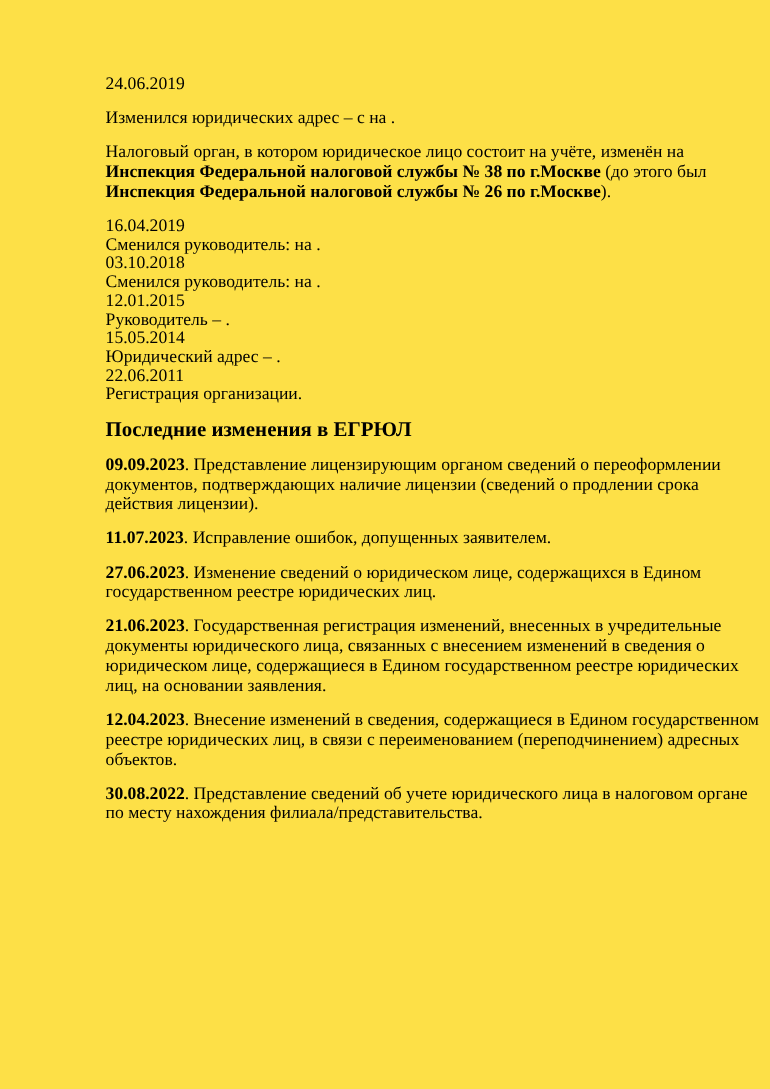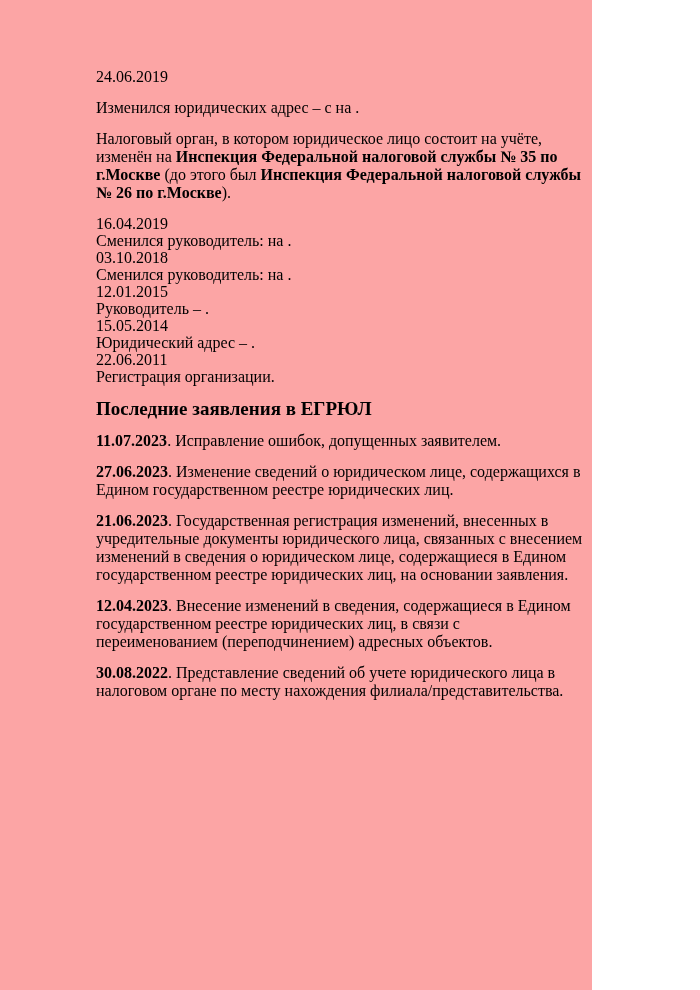--- a/index.html
+++ b/index.html
@@ -7,28 +7,28 @@
     padding: 0;
     background: #ffffff;
   }
   body {
     width: 700px;
     height: 990px;
     overflow: hidden;
   }
   .page {
     box-sizing: border-box;
-    width: 592px;
+    width: 700px;
     height: 990px;
     padding: 55px 9px 0 96px;
     font-family: "Liberation Serif", "DejaVu Serif", serif;
     font-size: 16px;
     line-height: 18px;
     color: #000000;
-    background: #fca5a5;
+    background: #fde047;
   }
   .page p {
     margin: 13px 0;
   }
   .timeline {
     white-space: pre-line;
     line-height: 17px;
   }
   h2.section-heading {
     font-family: "Liberation Serif", "DejaVu Serif", serif;
@@ -42,36 +42,39 @@
 </head>
 <body>
 
 <div class="page">
 
   <p>24.06.2019</p>
 
   <p>Изменился юридических адрес – с на .</p>
 
   <p>
-    <span>Налоговый орган, в котором юридическое лицо состоит на учёте, изменён на </span><b>Инспекция Федеральной налоговой службы № 35 по г.Москве</b><span> (до этого был </span><b>Инспекция Федеральной налоговой службы № 26 по г.Москве</b><span>).</span>
+    <span>Налоговый орган, в котором юридическое лицо состоит на учёте, изменён на </span><b>Инспекция Федеральной налоговой службы № 38 по г.Москве</b><span> (до этого был </span><b>Инспекция Федеральной налоговой службы № 26 по г.Москве</b><span>).</span>
   </p>
 
   <p class="timeline">16.04.2019
 Сменился руководитель: на .
 03.10.2018
 Сменился руководитель: на .
 12.01.2015
 Руководитель – .
 15.05.2014
 Юридический адрес – .
 22.06.2011
 Регистрация организации.</p>
 
-  <h2 class="section-heading">Последние заявления в ЕГРЮЛ</h2>
+  <h2 class="section-heading">Последние изменения в ЕГРЮЛ</h2>
 
+  <p>
+    <b>09.09.2023</b><span>. Представление лицензирующим органом сведений о переоформлении документов, подтверждающих наличие лицензии (сведений о продлении срока действия лицензии).</span>
+  </p>
 
   <p>
     <b>11.07.2023</b><span>. Исправление ошибок, допущенных заявителем.</span>
   </p>
 
   <p>
     <b>27.06.2023</b><span>. Изменение сведений о юридическом лице, содержащихся в Едином государственном реестре юридических лиц.</span>
   </p>
 
   <p>

